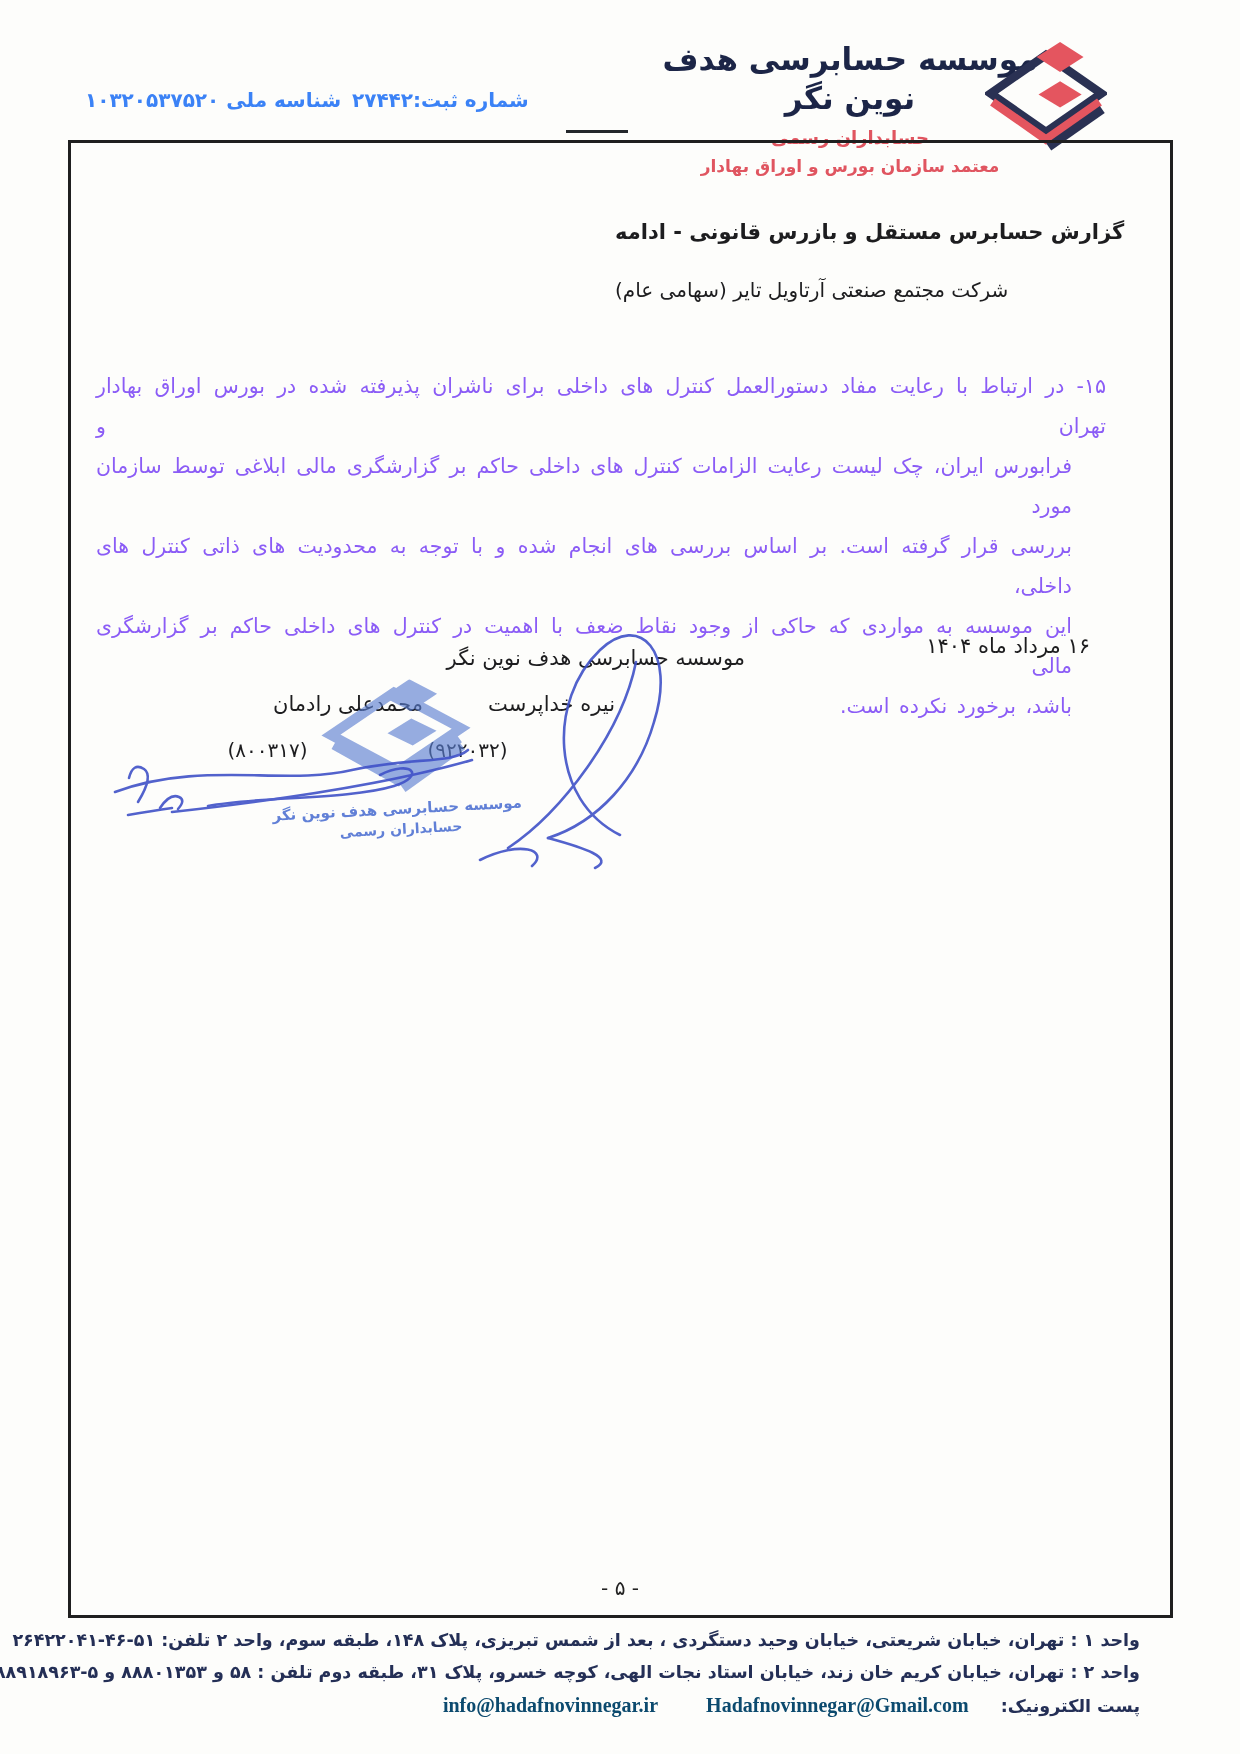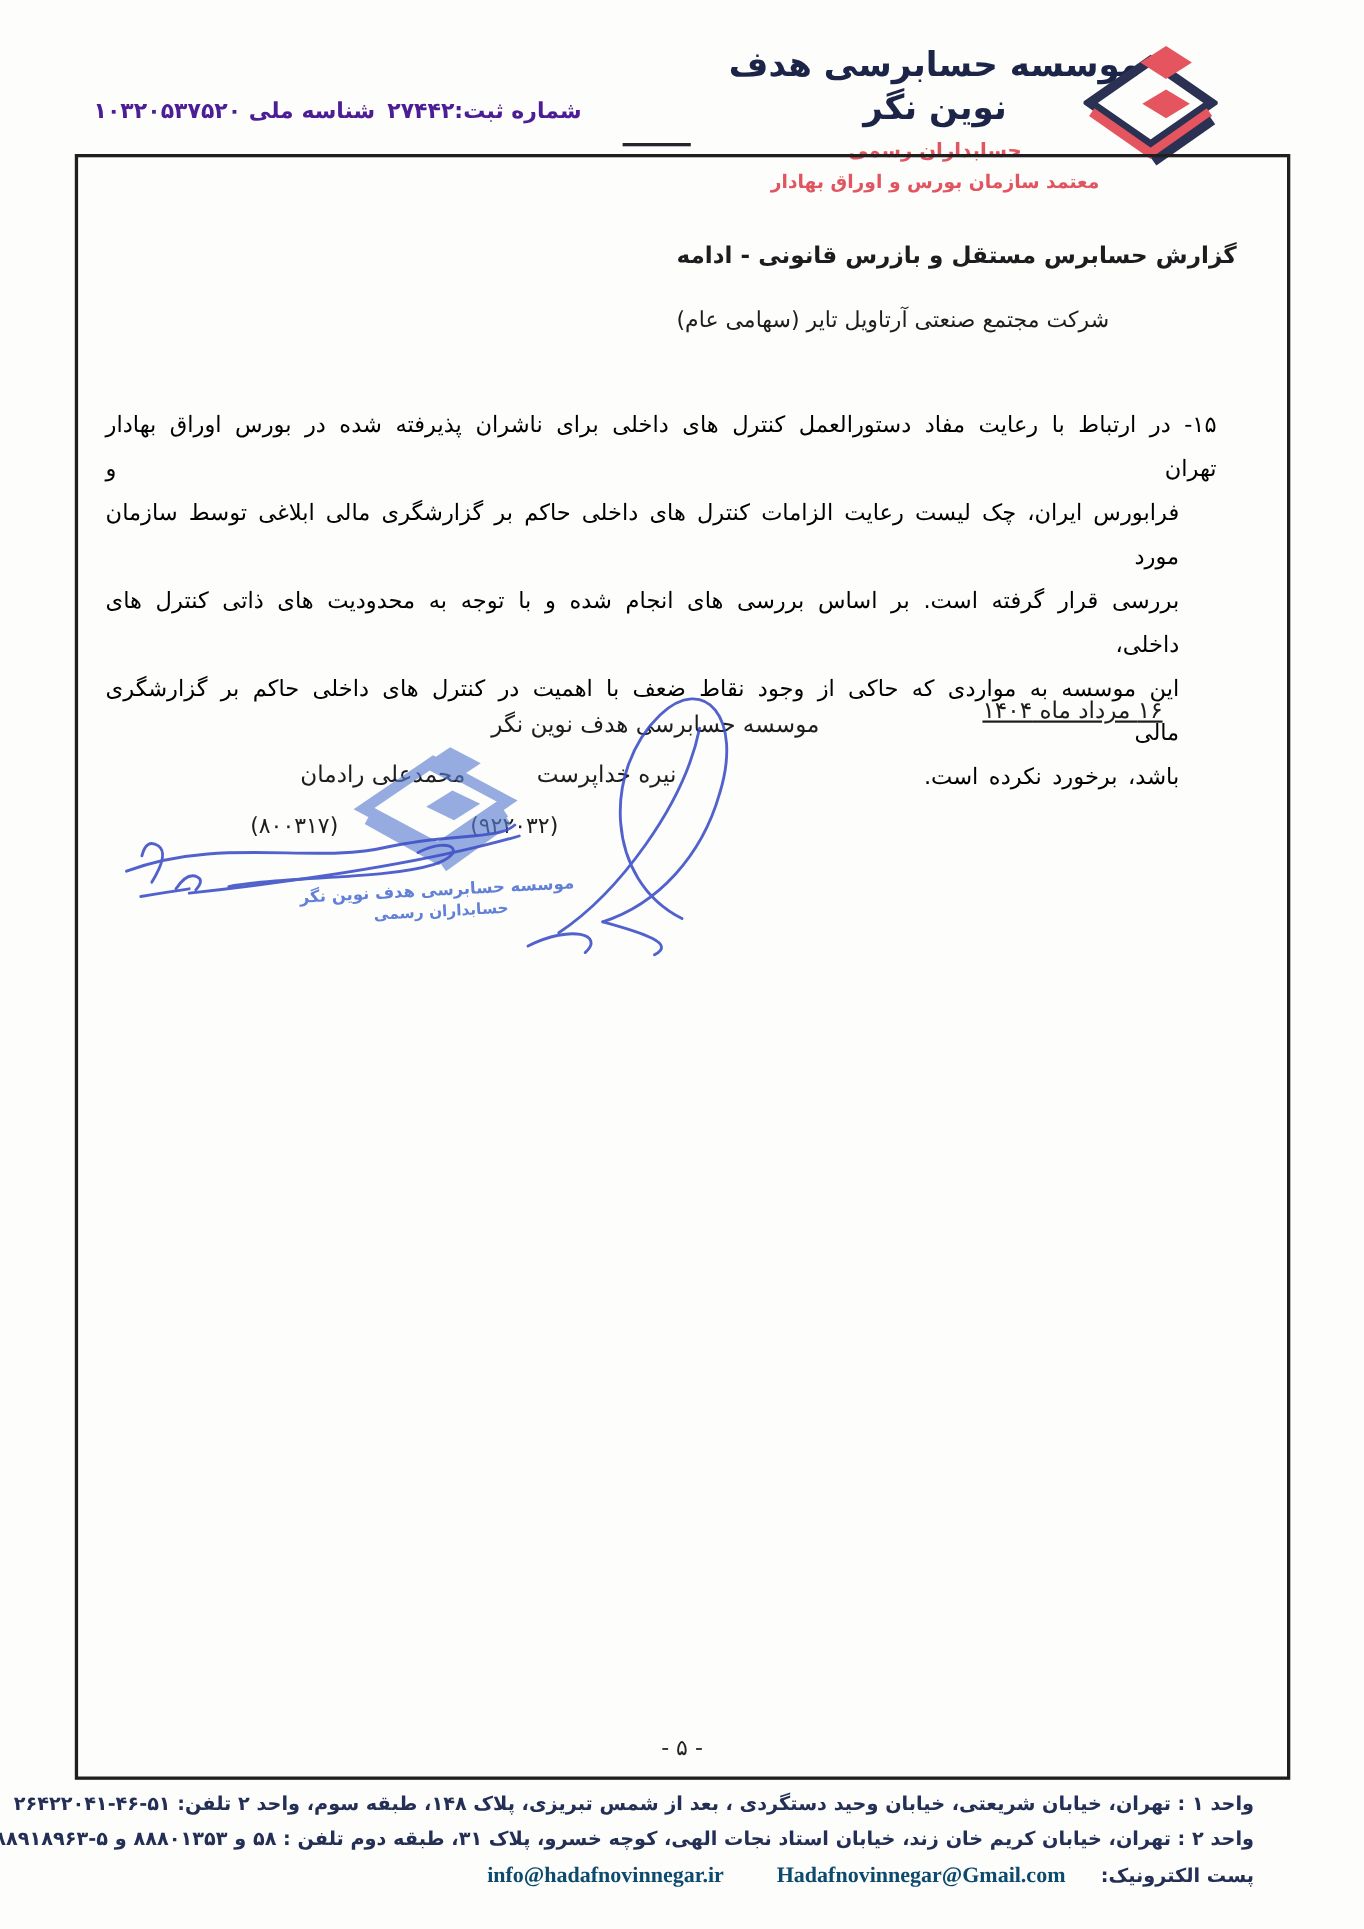--- a/index.html
+++ b/index.html
@@ -5,21 +5,21 @@
   * { margin:0; padding:0; box-sizing:border-box; }
   html,body { background:#e8e8e8; }
   .page {
     position:relative; width:1240px; height:1754px; margin:0 auto;
     background:#fdfdfb; overflow:hidden;
     font-family:"DejaVu Sans", sans-serif; color:#1d1d1f;
   }
   
   .reg-text {
     position:absolute; top:88px; font-size:20px; font-weight:bold;
-    color:#4c1d95; direction:rtl; white-space:nowrap;
+    color:#3b82f6; direction:rtl; white-space:nowrap;
   }
   #national-id { left:85px; }
   #reg-number  { left:352px; }
   .org-head {
     position:absolute; left:640px; top:40px; width:420px;
     text-align:center; direction:rtl;
   }
   .org-name   { font-size:31px; font-weight:bold; color:#1c2547; line-height:1.25; }
   .org-sub1   { font-size:18px; font-weight:bold; color:#e05560; margin-top:9px; }
   .org-sub2   { font-size:17px; font-weight:bold; color:#e05560; margin-top:8px; }
@@ -30,29 +30,29 @@
   .sheet {
     position:absolute; left:68px; top:140px; width:1105px; height:1478px;
     border:3px solid #1f1f1f; background:transparent;
   }
   .letter-title-block { position:absolute; left:615px; top:220px; direction:rtl; text-align:left; }
   .letter-title    { font-size:21px; font-weight:bold; white-space:nowrap; }
   .letter-subtitle { font-size:20px; font-weight:normal; white-space:nowrap; margin-top:34px; }
 
   .para {
     position:absolute; left:96px; top:366px; width:1010px;
-    direction:rtl; font-size:20.5px; line-height:40px; color:#000000;
+    direction:rtl; font-size:20.5px; line-height:40px; color:#8b5cf6;
   }
   .pline { text-align:justify; text-align-last:justify; padding-right:34px; word-spacing:3px; }
   .pline.first { padding-right:0; }
   .pline.last  { text-align:center; text-align-last:right; }
 
   .date-line {
-    position:absolute; left:860px; top:634px; width:230px; text-align:center;
-    direction:rtl; font-size:21px; white-space:nowrap;text-decoration:underline;
+    position:absolute; left:860px; top:634px; width:230px; 
+    direction:rtl; font-size:21px; white-space:nowrap;
   }
   .firm-line {
     position:absolute; left:455px; top:646px; width:290px; text-align:center;
     direction:rtl; font-size:21px; white-space:nowrap;
   }
   .signer-name { position:absolute; top:692px; direction:rtl; font-size:21px; text-align:right; white-space:nowrap; }
   #signer-right-name { left:480px; width:135px; }
   #signer-left-name  { left:268px; width:155px; }
   .signer-no { position:absolute; top:738px; direction:rtl; font-size:20px; text-align:center; white-space:nowrap; }
   #signer-right-no { left:415px; width:105px; }

